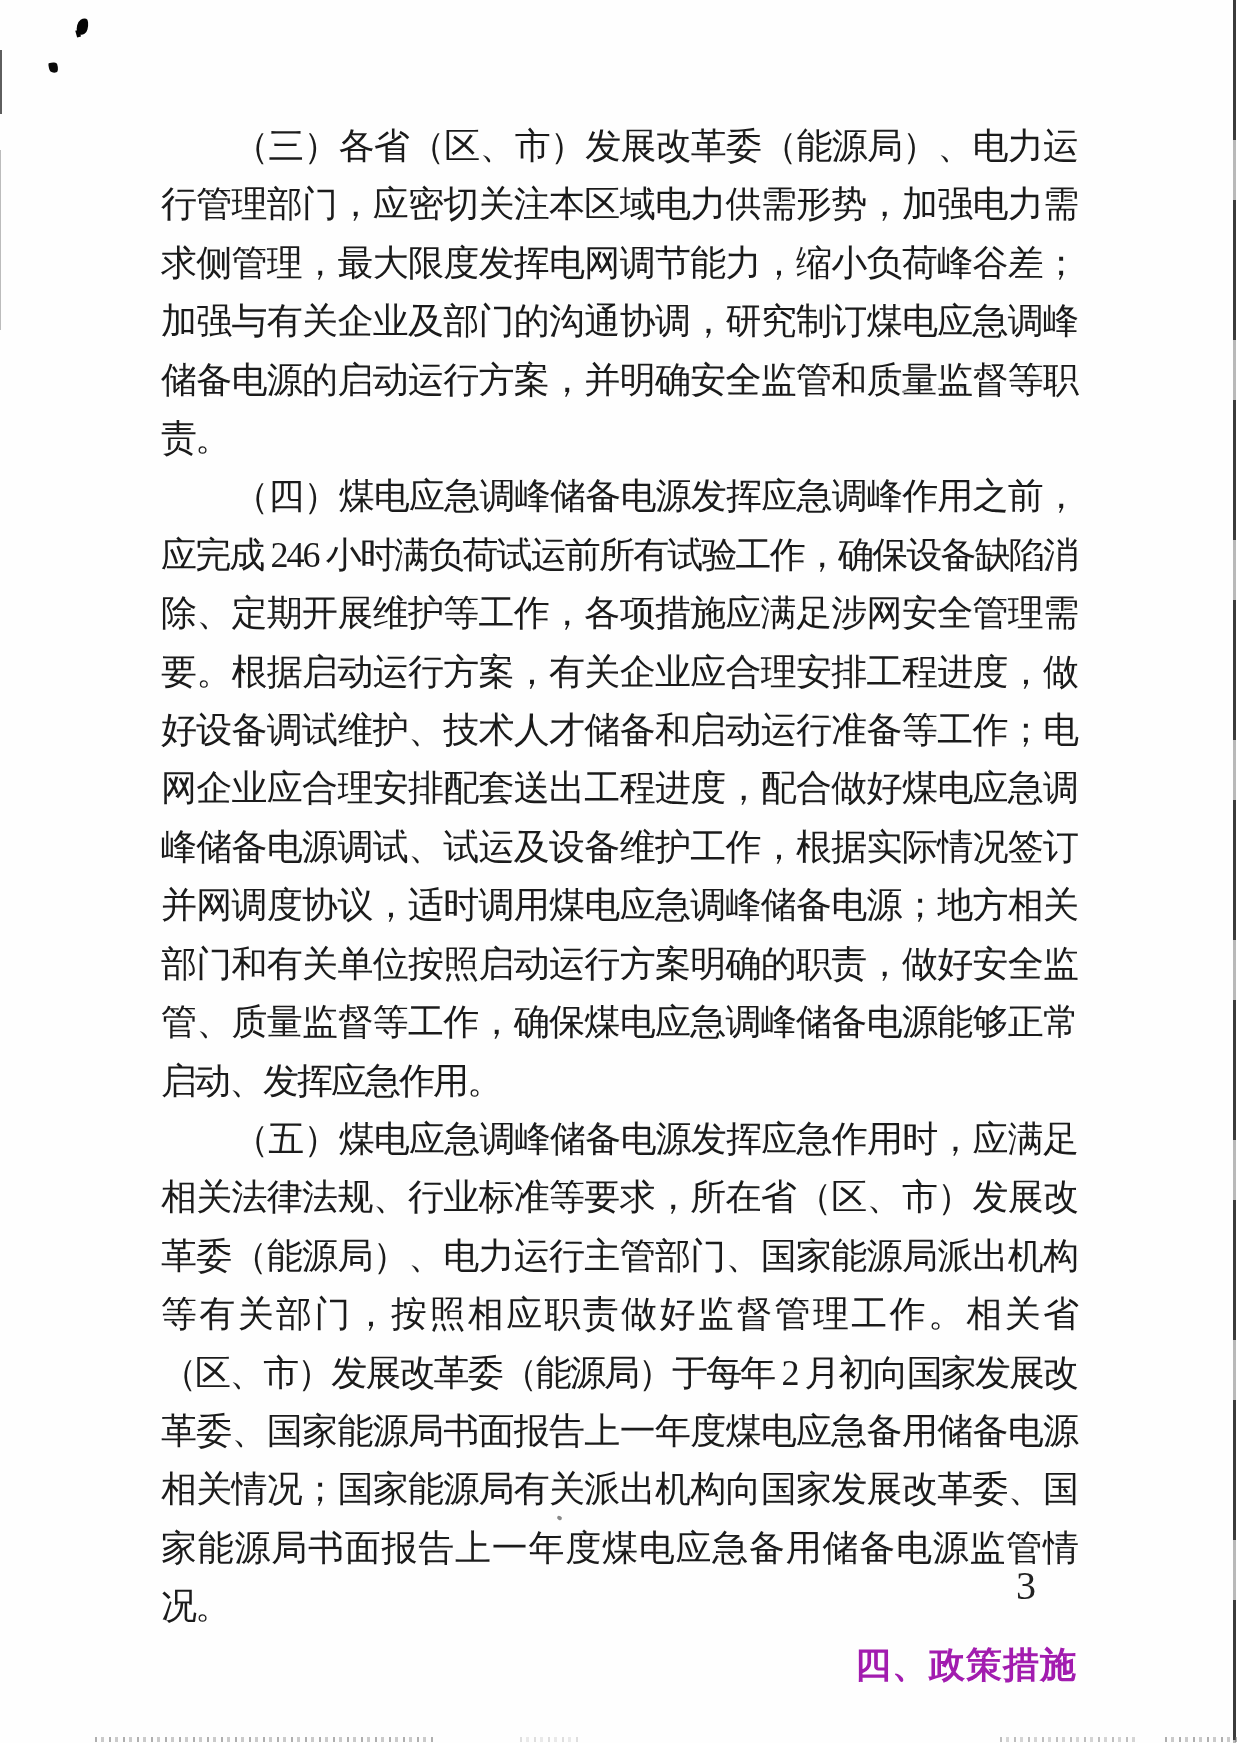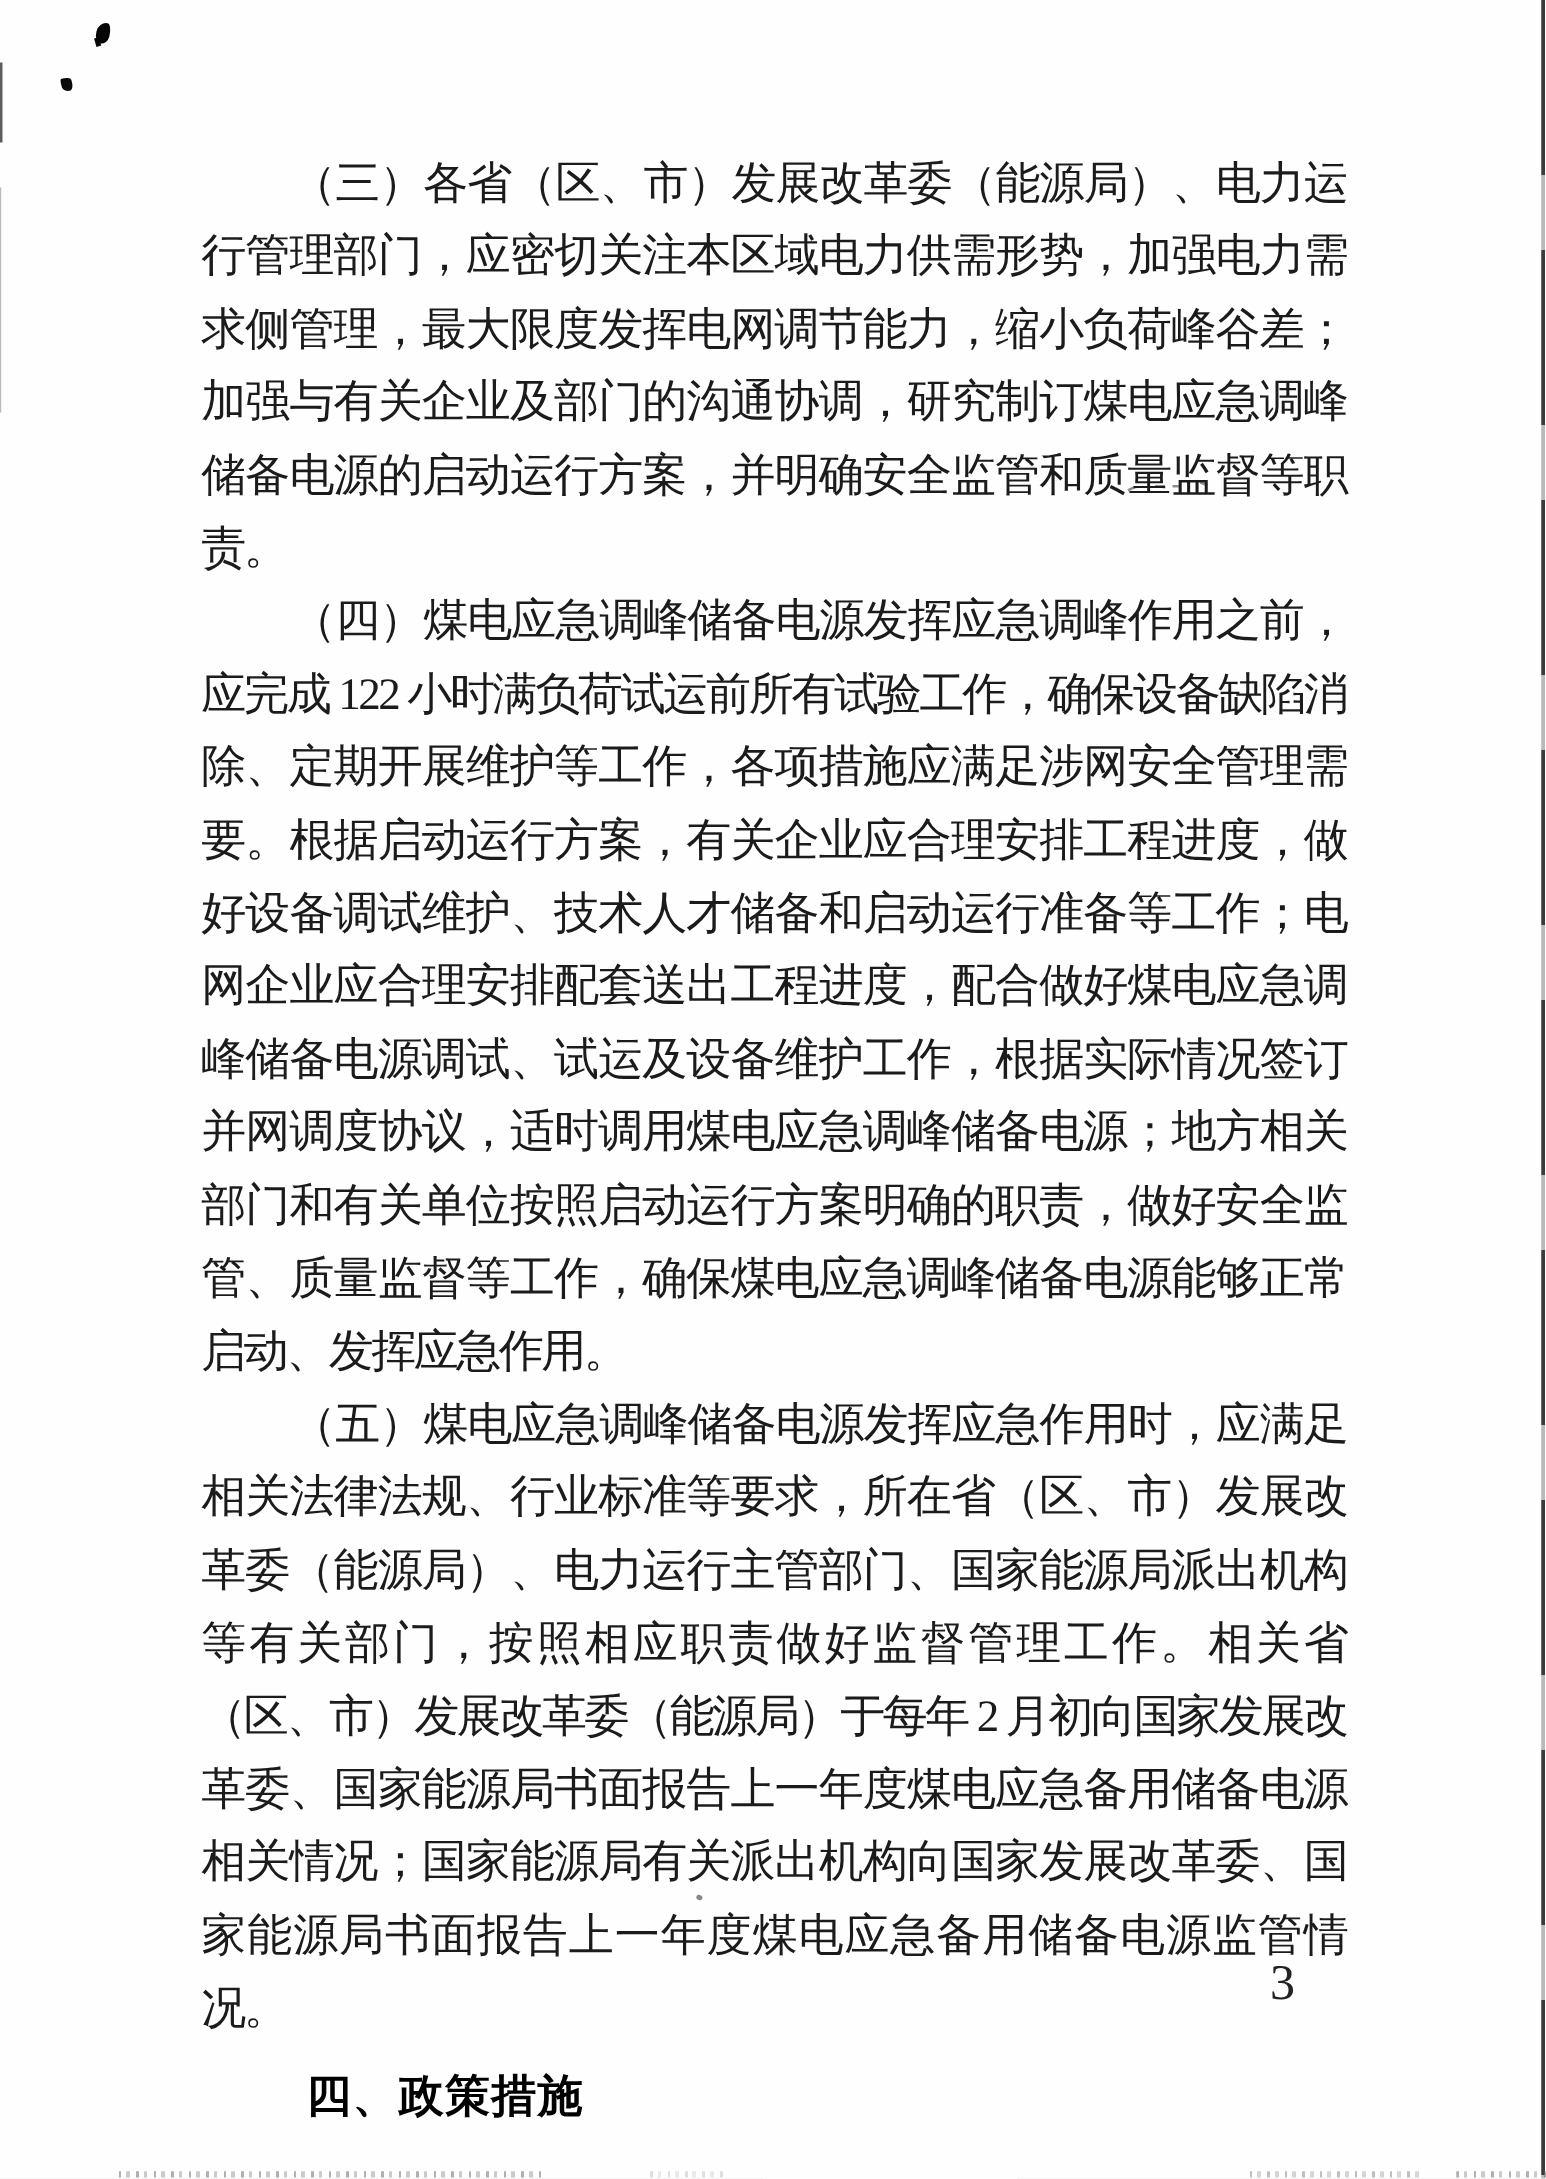--- a/index.html
+++ b/index.html
@@ -30,28 +30,29 @@
     font-size: 36px;
     line-height: 58.4px;
     letter-spacing: -2px;
     text-align: justify;
     text-justify: inter-character;
     text-align-last: left;
     word-break: break-all;
     color: #1b1b1b;
   }
   .heading {
-    margin: 12px;
+    margin: 0;
     text-indent: 2em;
     font-size: 36px;
     line-height: 58.4px;
     letter-spacing: 1px;
     font-weight: bold;
     font-family: "Liberation Sans", "DejaVu Sans", sans-serif;
-    color: #000000;
+    color: #a21caf;
+    text-align: right;
   }
   .page-num {
     position: absolute;
     left: 1016px;
     top: 1566px;
     font-size: 40px;
     line-height: 1;
     color: #222;
     font-family: "Liberation Serif", "DejaVu Serif", serif;
   }
@@ -175,20 +176,20 @@
   <span class="heading-speck"></span>
   <span class="bottom-band">
       <i></i>
       <i></i>
       <i></i>
       <i></i>
     </span>
 
   <div class="content">
     <p class="para">（三）各省（区、市）发展改革委（能源局）、电力运行管理部门，应密切关注本区域电力供需形势，加强电力需求侧管理，最大限度发挥电网调节能力，缩小负荷峰谷差；加强与有关企业及部门的沟通协调，研究制订煤电应急调峰储备电源的启动运行方案，并明确安全监管和质量监督等职责。</p>
-    <p class="para">（四）煤电应急调峰储备电源发挥应急调峰作用之前，应完成 122 小时满负荷试运前所有试验工作，确保设备缺陷消除、定期开展维护等工作，各项措施应满足涉网安全管理需要。根据启动运行方案，有关企业应合理安排工程进度，做好设备调试维护、技术人才储备和启动运行准备等工作；电网企业应合理安排配套送出工程进度，配合做好煤电应急调峰储备电源调试、试运及设备维护工作，根据实际情况签订并网调度协议，适时调用煤电应急调峰储备电源；地方相关部门和有关单位按照启动运行方案明确的职责，做好安全监管、质量监督等工作，确保煤电应急调峰储备电源能够正常启动、发挥应急作用。</p>
+    <p class="para">（四）煤电应急调峰储备电源发挥应急调峰作用之前，应完成 246 小时满负荷试运前所有试验工作，确保设备缺陷消除、定期开展维护等工作，各项措施应满足涉网安全管理需要。根据启动运行方案，有关企业应合理安排工程进度，做好设备调试维护、技术人才储备和启动运行准备等工作；电网企业应合理安排配套送出工程进度，配合做好煤电应急调峰储备电源调试、试运及设备维护工作，根据实际情况签订并网调度协议，适时调用煤电应急调峰储备电源；地方相关部门和有关单位按照启动运行方案明确的职责，做好安全监管、质量监督等工作，确保煤电应急调峰储备电源能够正常启动、发挥应急作用。</p>
     <p class="para">（五）煤电应急调峰储备电源发挥应急作用时，应满足相关法律法规、行业标准等要求，所在省（区、市）发展改革委（能源局）、电力运行主管部门、国家能源局派出机构等有关部门，按照相应职责做好监督管理工作。相关省（区、市）发展改革委（能源局）于每年 2 月初向国家发展改革委、国家能源局书面报告上一年度煤电应急备用储备电源相关情况；国家能源局有关派出机构向国家发展改革委、国家能源局书面报告上一年度煤电应急备用储备电源监管情况。</p>
     <p class="heading">四、政策措施</p>
   </div>
 
   <div class="page-num">3</div>
 
 </div>
 
 </body></html>

